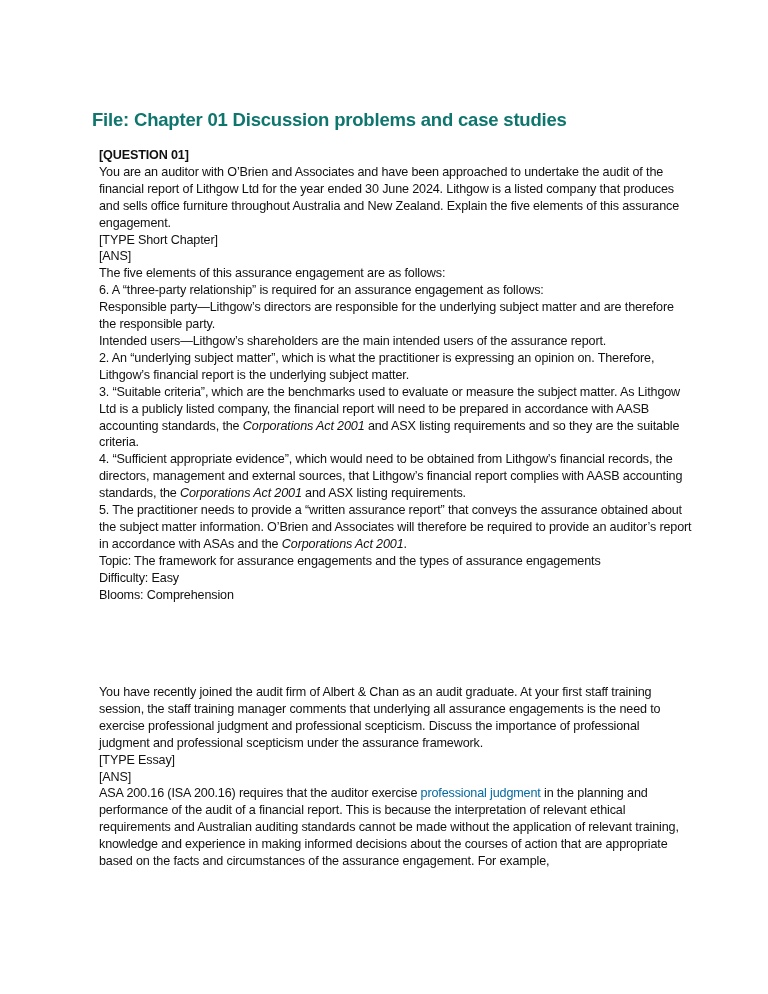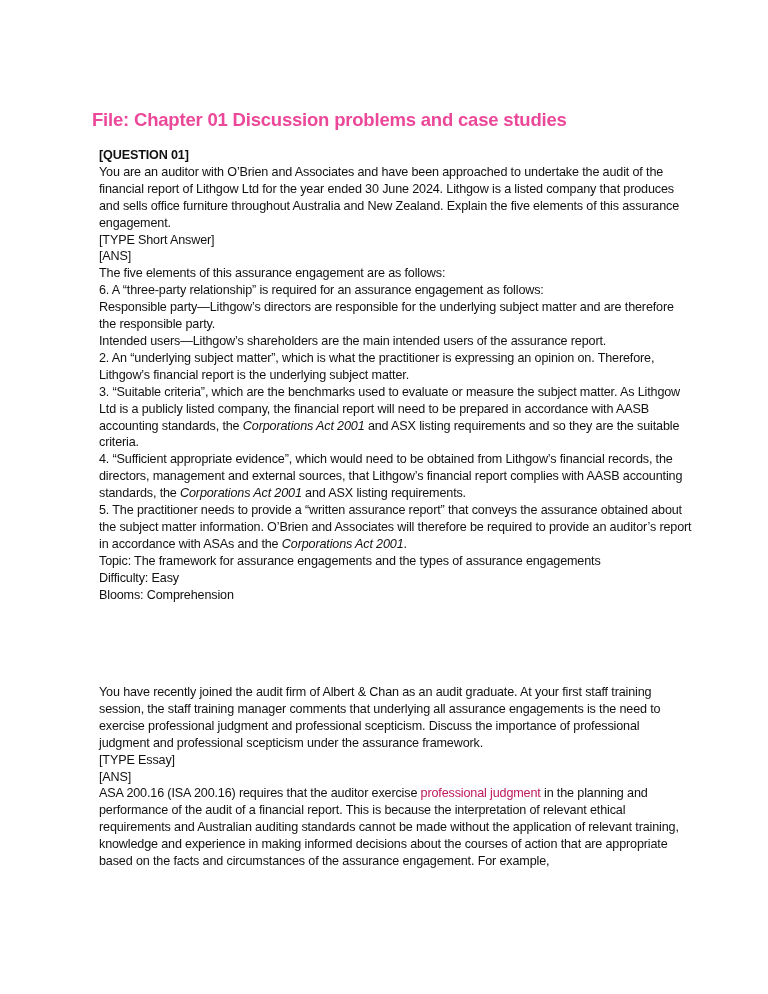--- a/index.html
+++ b/index.html
@@ -7,40 +7,40 @@
     .page {
       position: absolute; left: 92px; top: 0; width: 600px;
       font-family: "Liberation Sans", sans-serif;
       color: #111111;
       font-size: 12.6px;
       line-height: 16.9px;
       letter-spacing: -0.15px;
     }
     .title {
       position: absolute; top: 109px; left: 0;
-      font-size: 18.5px; font-weight: bold; color: #ec4899;
+      font-size: 18.5px; font-weight: bold; color: #0f766e;
       white-space: nowrap; letter-spacing: -0.2px; line-height: 22px;
     }
     .q1 { position: absolute; top: 147px; left: 0; width: 600px; }
     .q2 { position: absolute; top: 684px; left: 0; width: 600px; }
     .qhead { font-weight: bold; }
     .line { display: block; padding-left: 7px; }
-    .green { color: #be185d; }
+    .green { color: #0369a1; }
     em { font-style: italic; margin-top: 19px; }
   </style>
 </head>
 <body>
 
 <div class="page">
   <div class="title">File: Chapter 01 Discussion problems and case studies</div>
 
   <div class="q1">
     <span class="line qhead">[QUESTION 01]</span>
     <span class="line">You are an auditor with O’Brien and Associates and have been approached to undertake the audit of the financial report of Lithgow Ltd for the year ended 30 June 2024. Lithgow is a listed company that produces and sells office furniture throughout Australia and New Zealand. Explain the five elements of this assurance engagement.</span>
-    <span class="line">[TYPE Short Answer]</span>
+    <span class="line">[TYPE Short Chapter]</span>
     <span class="line">[ANS]</span>
     <span class="line">The five elements of this assurance engagement are as follows:</span>
     <span class="line">6. A “three-party relationship” is required for an assurance engagement as follows:</span>
     <span class="line">Responsible party—Lithgow’s directors are responsible for the underlying subject matter and are therefore the responsible party.</span>
     <span class="line">Intended users—Lithgow’s shareholders are the main intended users of the assurance report.</span>
     <span class="line">2. An “underlying subject matter”, which is what the practitioner is expressing an opinion on. Therefore, Lithgow’s financial report is the underlying subject matter.</span>
     <span class="line"><span>3. “Suitable criteria”, which are the benchmarks used to evaluate or measure the subject matter. As Lithgow Ltd is a publicly listed company, the financial report will need to be prepared in accordance with AASB accounting standards, the </span><em>Corporations Act 2001</em><span> and ASX listing requirements and so they are the suitable criteria.</span></span>
     <span class="line"><span>4. “Sufficient appropriate evidence”, which would need to be obtained from Lithgow’s financial records, the directors, management and external sources, that Lithgow’s financial report complies with AASB accounting standards, the </span><em>Corporations Act 2001</em><span> and ASX listing requirements.</span></span>
     <span class="line"><span>5. The practitioner needs to provide a “written assurance report” that conveys the assurance obtained about the subject matter information. O’Brien and Associates will therefore be required to provide an auditor’s report in accordance with ASAs and the </span><em>Corporations Act 2001</em><span>.</span></span>
     <span class="line">Topic: The framework for assurance engagements and the types of assurance engagements</span>

